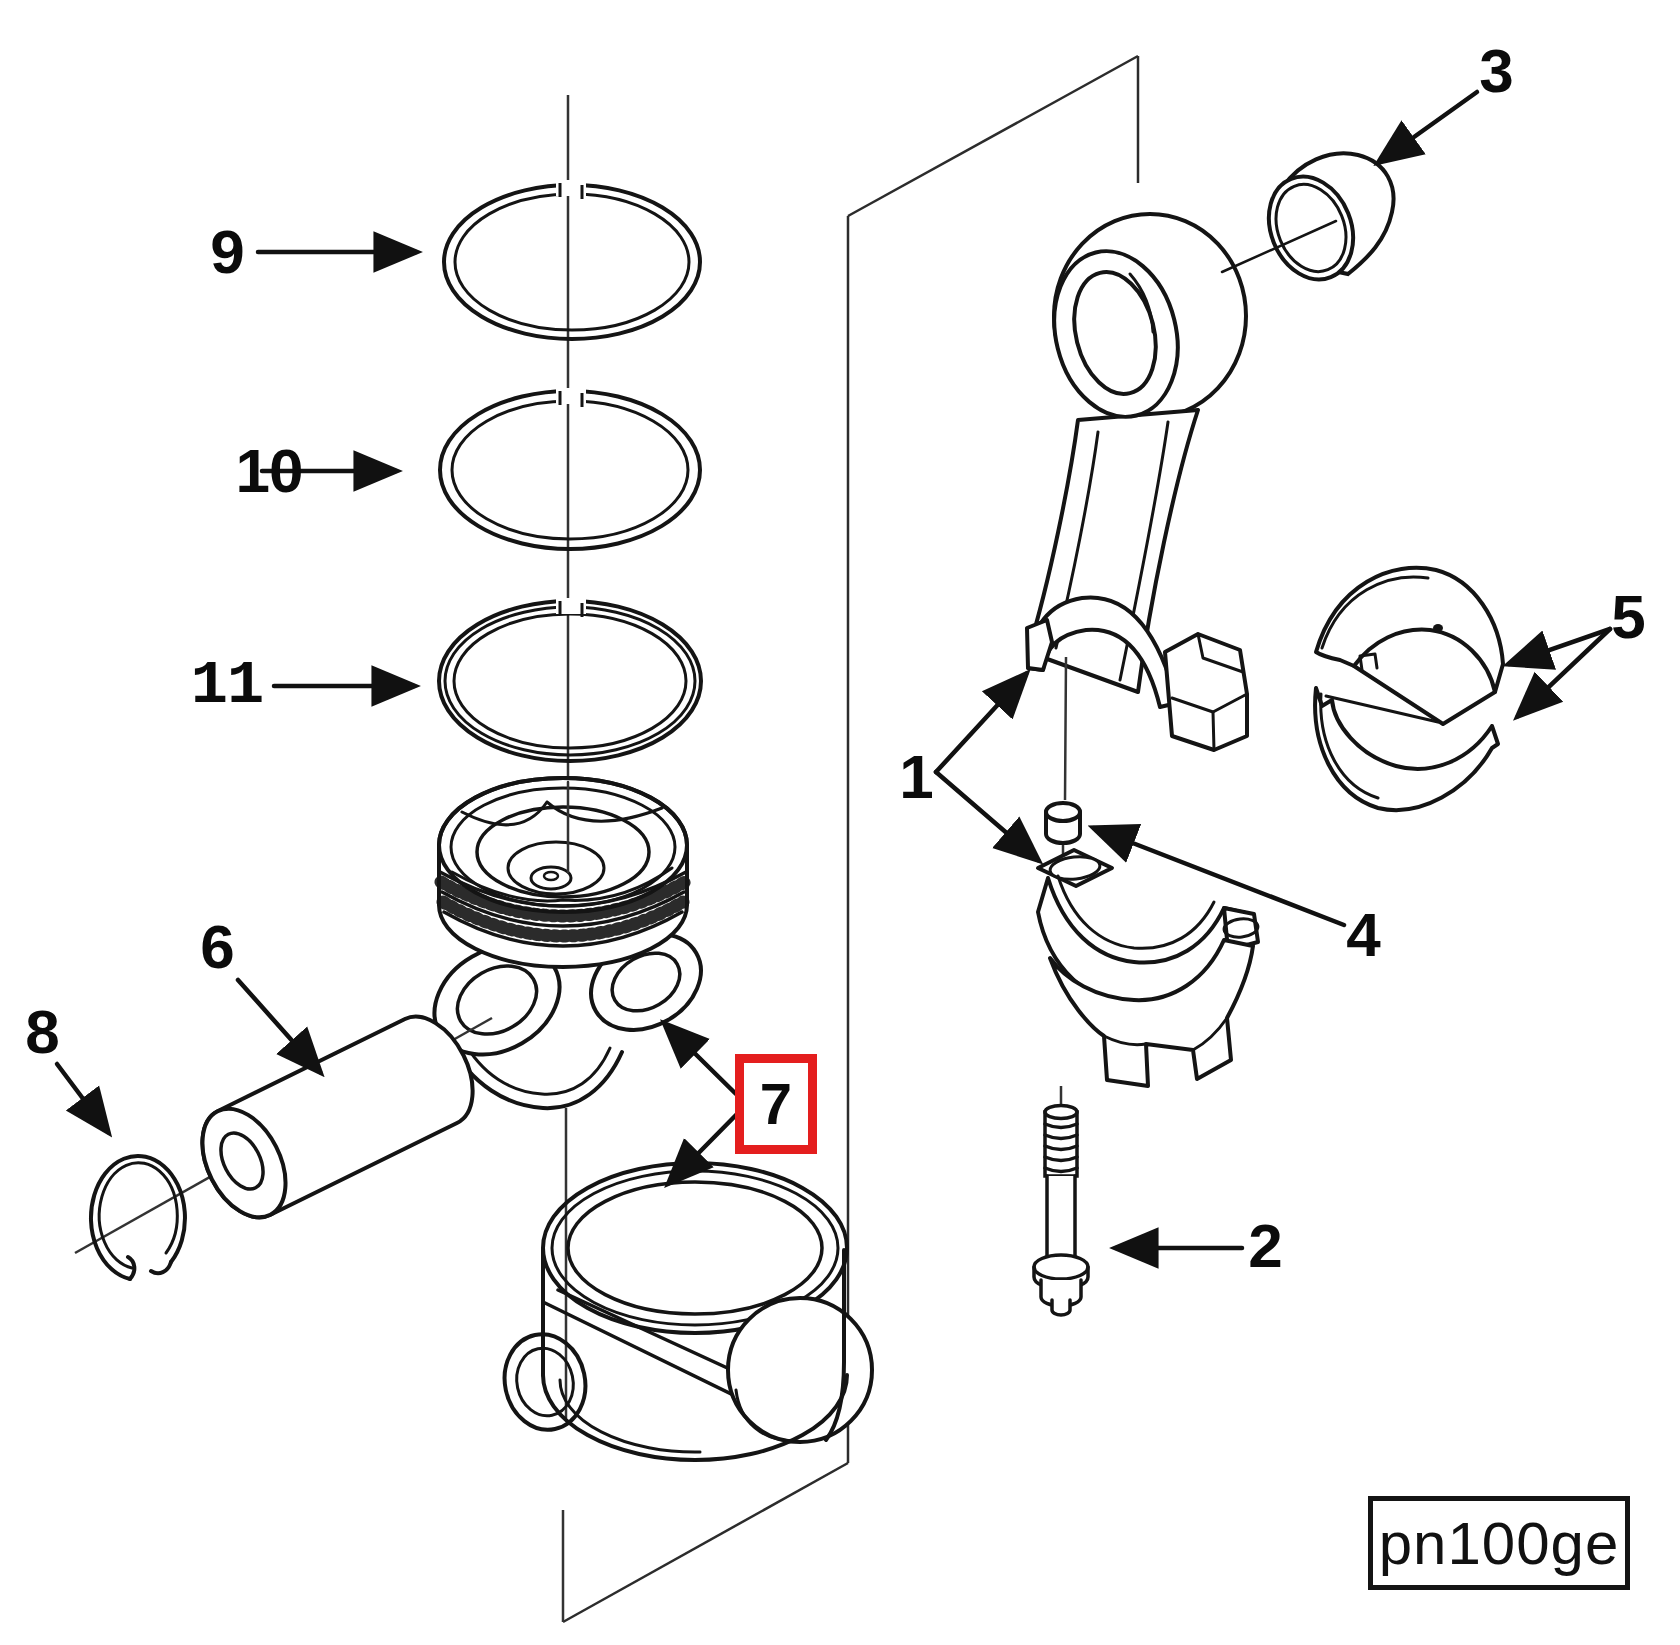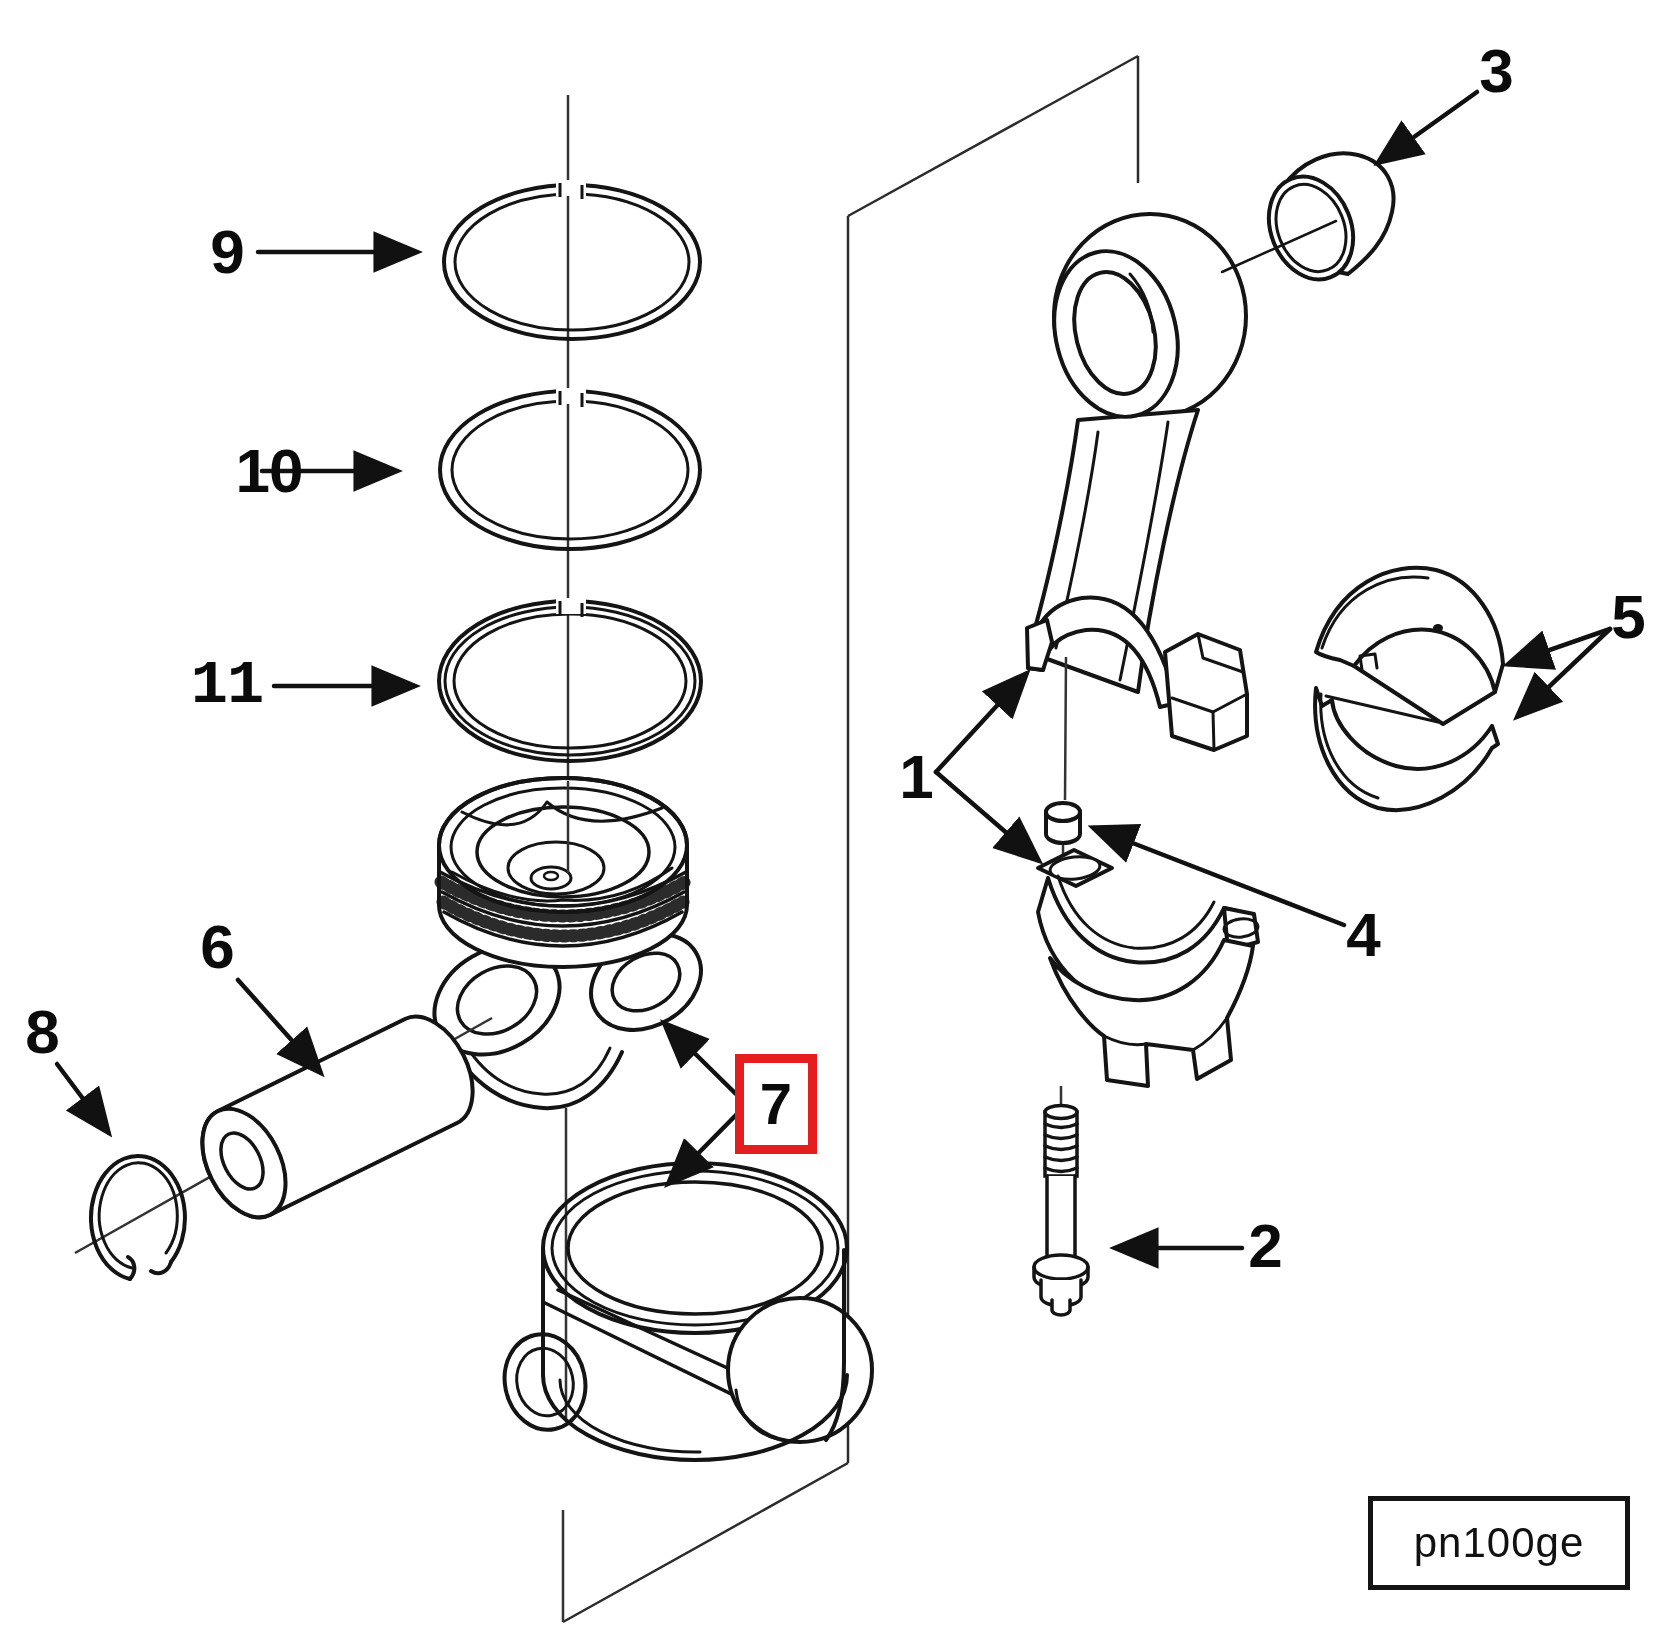--- a/index.html
+++ b/index.html
@@ -14,21 +14,21 @@
   .hlbox{
     position:absolute;left:735px;top:1054px;width:82px;height:100px;
     border:9px solid #e41e1e;background:#ffffff;box-sizing:border-box;
     display:flex;align-items:center;justify-content:center;
   }
   .hlbox .num{font-weight:700;font-size:58px;color:#0b0b0b;line-height:1;}
   .figcode{
     position:absolute;left:1368px;top:1496px;width:262px;height:94px;
     border:5px solid #141414;background:#ffffff;box-sizing:border-box;
     display:flex;align-items:center;justify-content:center;
-    font-size:42px;color:#111;letter-spacing:1px;
+    font-size:60px;color:#111;letter-spacing:1px;
   }
   path,ellipse,line,circle{vector-effect:none;}
 </style>
 </head>
 <body>
 
 <div id="stage">
 
 <svg width="1680" height="1645" viewBox="0 0 1680 1645">
   <defs>

